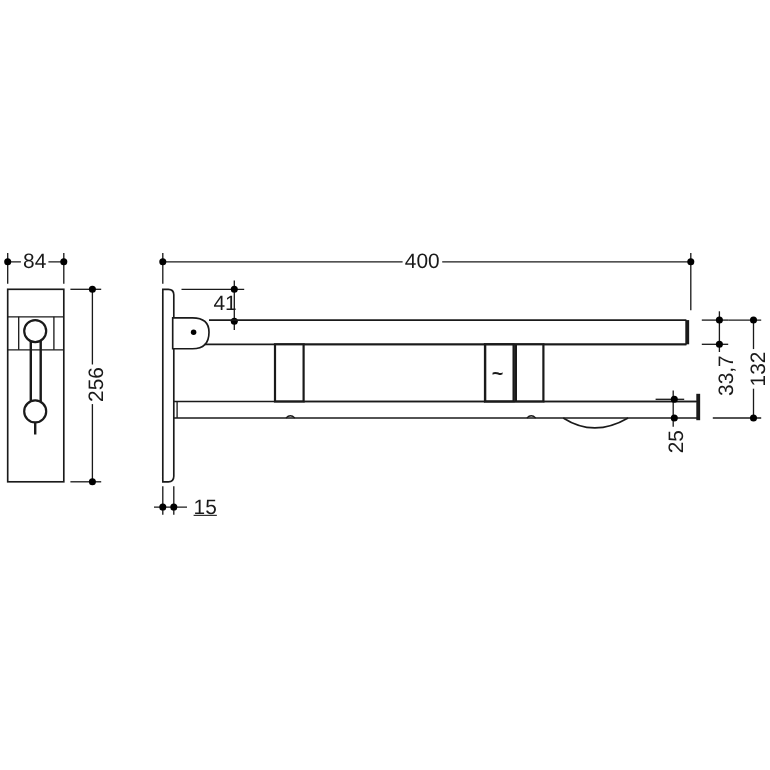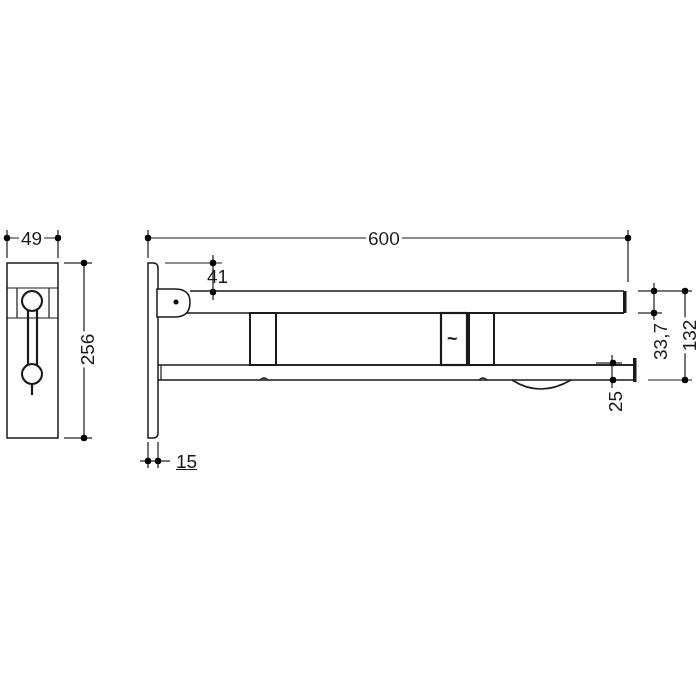--- a/index.html
+++ b/index.html
@@ -103,21 +103,21 @@
     <circle class="dot" cx="613" cy="380" r="3.2"></circle>
 
     <line class="ln" x1="148" y1="442" x2="148" y2="468"></line>
     <line class="ln" x1="158" y1="442" x2="158" y2="468"></line>
     <line class="ln" x1="140" y1="461" x2="170" y2="461"></line>
     <circle class="dot" cx="148" cy="461" r="3.2"></circle>
     <circle class="dot" cx="158" cy="461" r="3.2"></circle>
   </g>
 </svg>
 
-<span class="lbl" style="left:19px; top:229px;">49</span>
+<span class="lbl" style="left:19px; top:229px;">84</span>
 <span class="lbl vert" style="left:70px; top:340px;">256</span>
-<span class="lbl" style="left:366px; top:229px;">600</span>
-<span class="lbl" style="left:205px; top:267px; background:transparent;">41</span>
+<span class="lbl" style="left:366px; top:229px;">400</span>
+<span class="lbl" style="left:192px; top:267px; background:transparent;">41</span>
 <span class="lbl" style="left:174px; top:452px;text-decoration:underline;">15</span>
 <span class="lbl vert" style="left:640px; top:332px;">33,7</span>
 <span class="lbl vert" style="left:672px; top:326px;">132</span>
 <span class="lbl vert" style="left:603px; top:392px;">25</span>
 <span class="lbl" style="left:445px; top:330px; font-weight:bold; font-size:18px; background:transparent;">~</span>
 
 </body></html>

